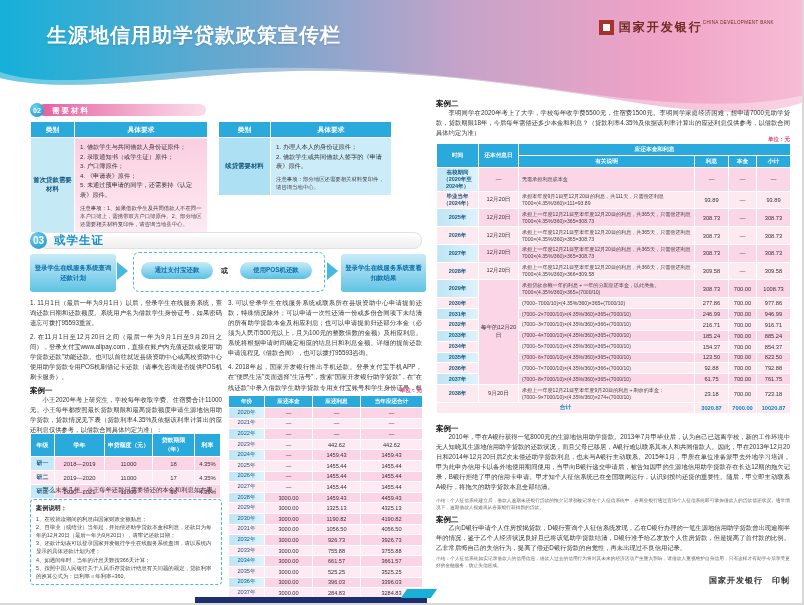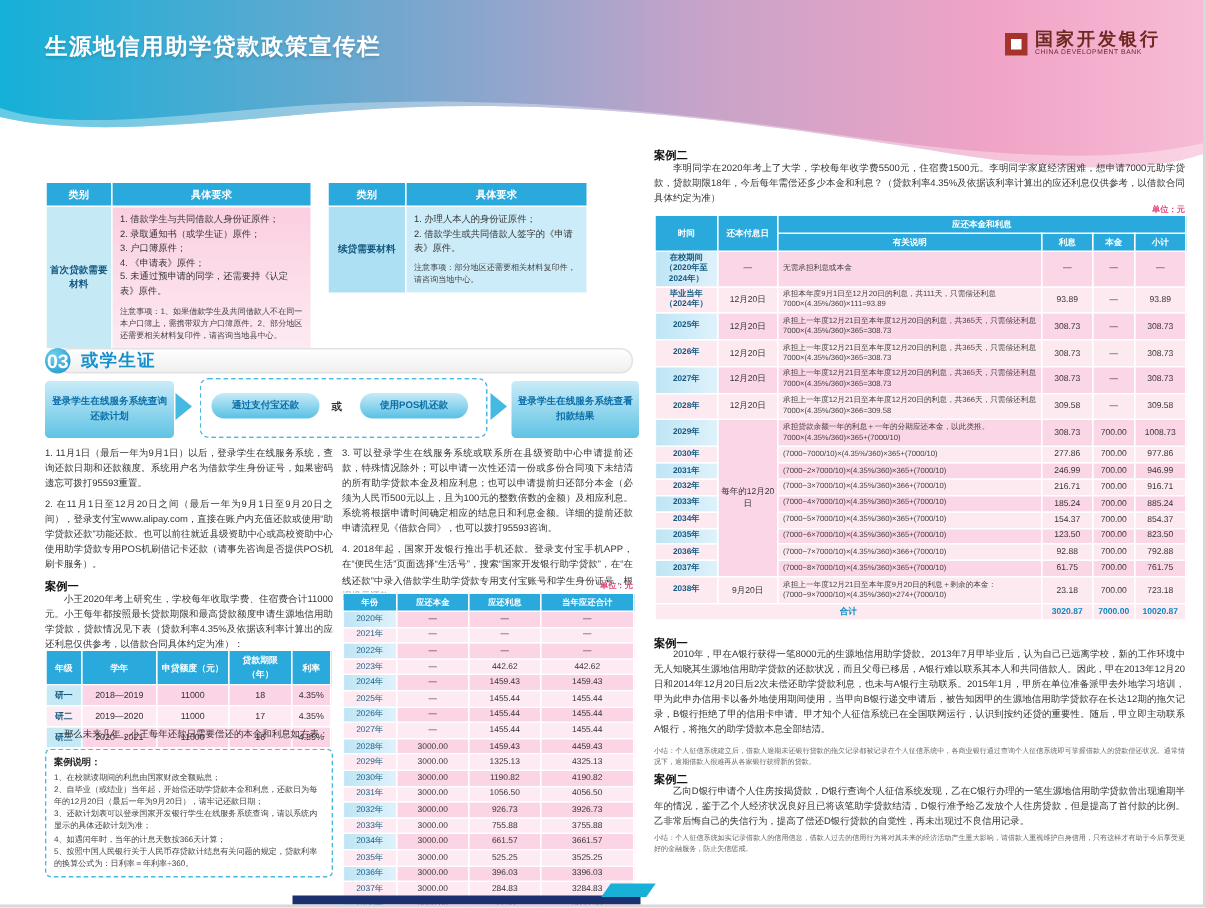--- a/index.html
+++ b/index.html
@@ -2,31 +2,31 @@
 <html><head>
 <meta charset="utf-8">
 <style>
   html,body{margin:0;padding:0;background:#e9e9e9;}
   #page{position:relative;width:804px;height:605px;background:#fff;overflow:hidden;
         font-family:"Liberation Sans","DejaVu Sans",sans-serif;color:#333;
         border-right:2px solid #d8d8d8;border-bottom:2px solid #d8d8d8;box-sizing:border-box;}
   .abs{position:absolute;}
   
   #hdr-svg{position:absolute;top:0;left:0;}
-  #hdr-title{top:22px;left:30px;color:#fff;font-size:15px;font-weight:bold;letter-spacing:1px;text-shadow:0 1px 2px rgba(0,0,0,.15);}
+  #hdr-title{top:22px;left:47px;color:#fff;font-size:20px;font-weight:bold;letter-spacing:1px;text-shadow:0 1px 2px rgba(0,0,0,.15);}
   #logo{top:20px;right:28px;display:flex;align-items:center;gap:5px;}
   #logo-icon{width:15px;height:15px;background:#a5322b;position:relative;}
   #logo-icon:before{content:"";position:absolute;left:4px;top:4px;width:7px;height:7px;background:#fff;}
-  #logo-text{display:flex;flex-direction:column;line-height:1.1;}
+  #logo-text{display:flex;flex-direction:row;line-height:1.1;}
   .logo-cn{font-size:12px;font-weight:bold;color:#6e2a22;letter-spacing:2px;}
   .logo-en{font-size:4.5px;color:#6e2a22;letter-spacing:.4px;}
   
   .secbar{display:flex;align-items:center;}
   .secnum{width:17px;height:17px;border-radius:50%;background:radial-gradient(circle at 35% 30%,#6fd0ec,#1590cc);
-          color:#fff;font-size:13px;font-weight:bold;display:flex;align-items:center;justify-content:center;z-index:2;}
+          color:#fff;font-size:10px;font-weight:bold;display:flex;align-items:center;justify-content:center;z-index:2;}
   .secpill{height:15px;border-radius:8px;background:linear-gradient(180deg,#ffffff,#efefef);border:1px solid #e2e2e2;margin-left:-9px;flex:1;}
   .sectitle{position:absolute;left:24px;top:1px;font-size:11.5px;font-weight:bold;color:#1590cc;letter-spacing:1px;}
   
   #s02{top:103px;left:30px;width:176px;height:14px;display:flex;align-items:center;}
   #s02 .pinkbar{position:absolute;left:8px;top:1px;right:0;height:12px;border-radius:7px;background:linear-gradient(90deg,#e75d9e,#f6bcd6 70%,#fbdceb);}
   #s02 .secnum{width:14px;height:14px;font-size:7px;}
   #s02 .label{position:absolute;left:22px;top:3px;font-size:7.5px;font-weight:bold;color:#fff;letter-spacing:2px;}
   
   table{border-collapse:collapse;table-layout:fixed;width:100%;}
   th{background:#2aa9dc;color:#fff;font-weight:bold;border:1px solid #fff;text-align:center;}
@@ -105,20 +105,25 @@
   </svg>
   <div class="abs" id="hdr-title">生源地信用助学贷款政策宣传栏</div>
   <div class="abs" id="logo">
     <div id="logo-icon"></div>
     <div id="logo-text">
       <span class="logo-cn">国家开发银行</span>
       <span class="logo-en">CHINA DEVELOPMENT BANK</span>
     </div>
   </div>
 
+  <div class="abs" id="s02">
+    <div class="pinkbar"></div>
+    <div class="secnum">02</div>
+    <div class="label">需要材料</div>
+  </div>
 
   <div class="abs" style="top:121px;left:30px;width:178px;">
     <table class="mat matA">
       <colgroup>
           <col style="width:44px">
           <col>
         </colgroup>
       <thead>
           <tr>
         <th>类别</th>
@@ -550,16 +555,17 @@
 
 
   <div class="abs caselabel" style="top:424px;left:436px;">案例一</div>
   <div class="abs casetext" style="top:432px;left:436px;width:354px;">2010年，甲在A银行获得一笔8000元的生源地信用助学贷款。2013年7月甲毕业后，认为自己已远离学校，新的工作环境中无人知晓其生源地信用助学贷款的还款状况，而且父母已移居，A银行难以联系其本人和共同借款人。因此，甲在2013年12月20日和2014年12月20日后2次未偿还助学贷款利息，也未与A银行主动联系。2015年1月，甲所在单位准备派甲去外地学习培训，甲为此申办信用卡以备外地使用期间使用，当甲向B银行递交申请后，被告知因甲的生源地信用助学贷款存在长达12期的拖欠记录，B银行拒绝了甲的信用卡申请。甲才知个人征信系统已在全国联网运行，认识到按约还贷的重要性。随后，甲立即主动联系A银行，将拖欠的助学贷款本息全部结清。</div>
   <div class="abs tinynote" style="top:497px;left:436px;width:354px;">小结：个人征信系统建立后，借款人逾期未还银行贷款的拖欠记录都被记录在个人征信系统中，各商业银行通过查询个人征信系统即可掌握借款人的贷款偿还状况。通常情况下，逾期借款人很难再从各家银行获得新的贷款。</div>
 
   <div class="abs caselabel" style="top:515px;left:436px;">案例二</div>
   <div class="abs casetext" style="top:523px;left:436px;width:354px;">乙向D银行申请个人住房按揭贷款，D银行查询个人征信系统发现，乙在C银行办理的一笔生源地信用助学贷款曾出现逾期半年的情况，鉴于乙个人经济状况良好且已将该笔助学贷款结清，D银行准予给乙发放个人住房贷款，但是提高了首付款的比例。乙非常后悔自己的失信行为，提高了偿还D银行贷款的自觉性，再未出现过不良信用记录。</div>
   <div class="abs tinynote" style="top:555px;left:436px;width:354px;">小结：个人征信系统如实记录借款人的信用信息，借款人过去的信用行为将对其未来的经济活动产生重大影响，请借款人重视维护自身信用，只有这样才有助于今后享受更好的金融服务，防止失信惩戒。</div>
 
+  <div class="abs" id="footer" style="top:575px;left:436px;width:354px;">国家开发银行　印制</div>
 
   <div id="navy"></div>
   <div id="wedge"></div>
 </div>
 
 </body></html>

